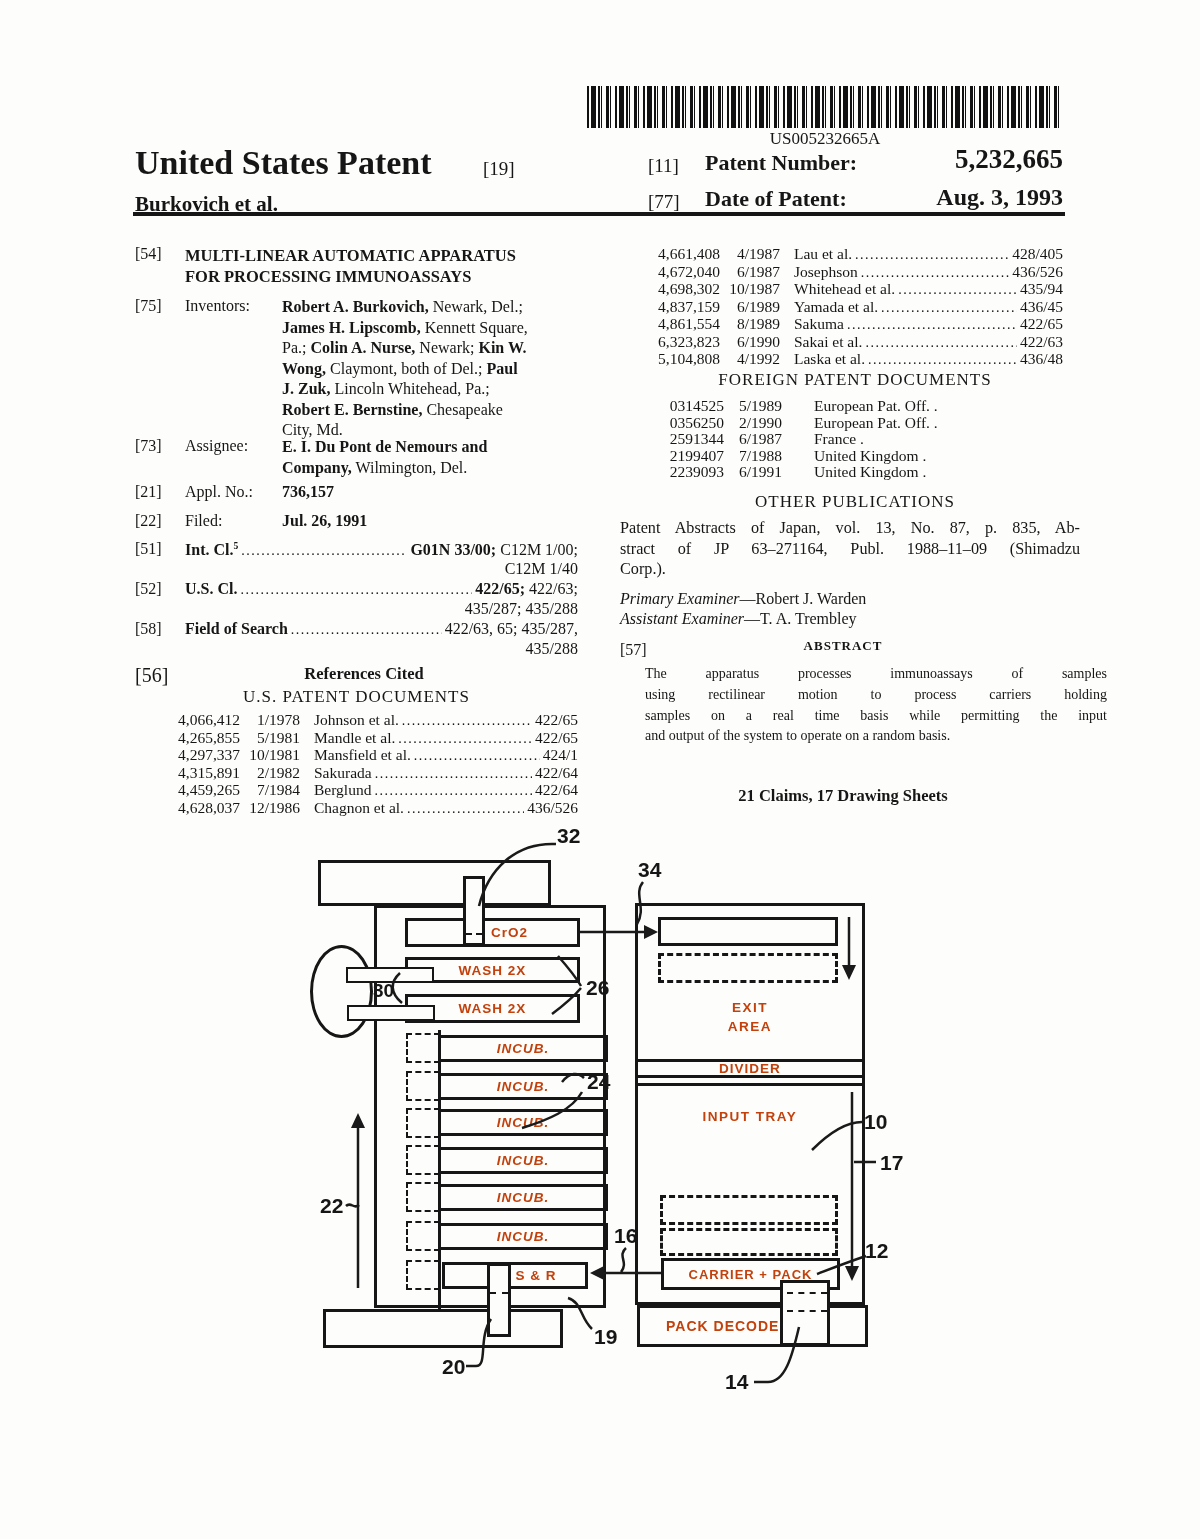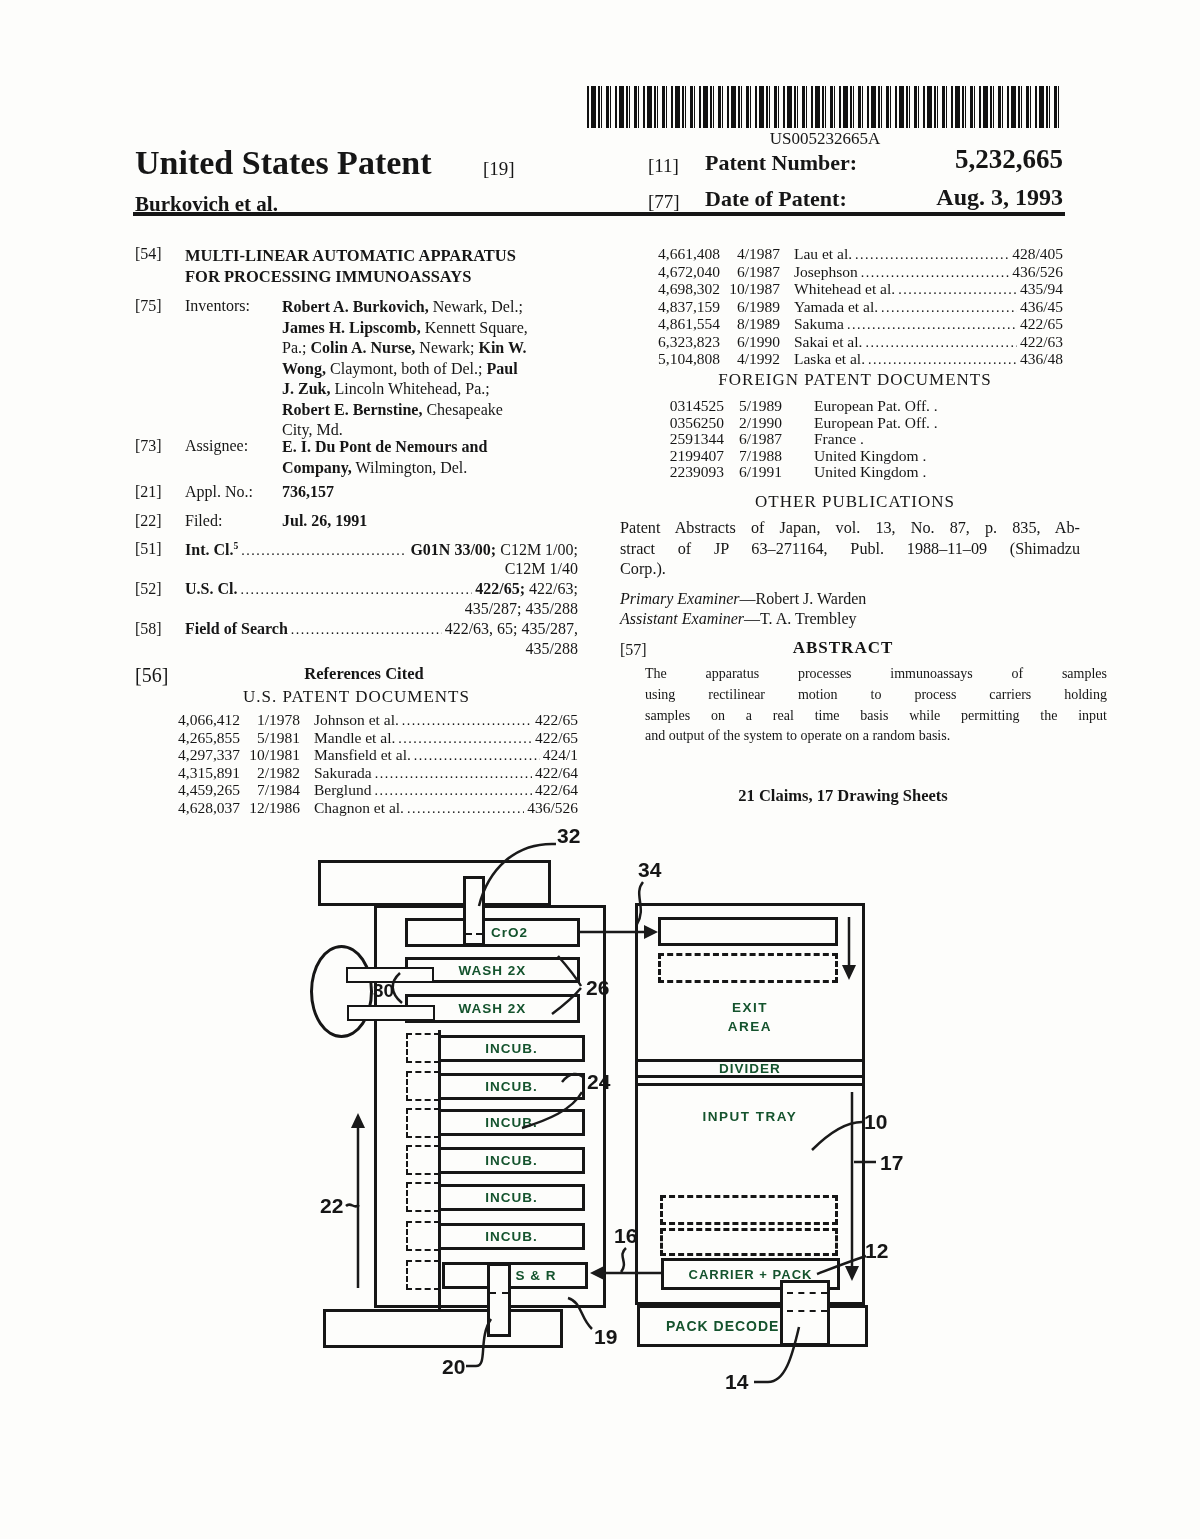--- a/index.html
+++ b/index.html
@@ -36,28 +36,28 @@
   .jline{width:462px;font-size:14px;text-align:justify;text-align-last:justify;line-height:20.8px;margin-left:25px;}
   .jline.last{text-align-last:left;}
   .jline2{width:460px;font-size:16.2px;text-align:justify;text-align-last:justify;line-height:20.5px;}
   .jline2.last{text-align-last:left;}
 
   
   #diagram{left:280px;top:820px;width:650px;height:615px;font-family:"Liberation Sans",sans-serif;}
   .dg-box{position:absolute;border:3px solid #161616;background:transparent;box-sizing:border-box;}
   .dg-solidbox{position:absolute;border:3px solid #161616;background:#fdfdfb;box-sizing:border-box;}
   .dg-dashbox{position:absolute;border:3px dashed #161616;background:transparent;box-sizing:border-box;}
-  .dg-label{font-size:13.5px;font-weight:bold;letter-spacing:1px;color:#14532d;
+  .dg-label{font-size:13.5px;font-weight:bold;letter-spacing:1px;color:#c2410c;
             display:flex;align-items:center;justify-content:center;}
   .refnum{position:absolute;font-size:21px;font-weight:bold;color:#161616;z-index:9;}
   .dbox{position:absolute;left:126px;width:34px;height:30px;border:2.5px dashed #161616;border-right:none;box-sizing:border-box;}
   .dbox:nth-of-type(1){top:213px}.dbox:nth-of-type(2){top:251px}.dbox:nth-of-type(3){top:288px}
   .dbox:nth-of-type(4){top:325px}.dbox:nth-of-type(5){top:362px}.dbox:nth-of-type(6){top:401px}
   .dbox:nth-of-type(7){top:440px}
-  .incub{position:absolute;left:158px;width:147px;height:27px;border:3px solid #161616;box-sizing:border-box;}
+  .incub{position:absolute;left:158px;width:170px;height:27px;border:3px solid #161616;box-sizing:border-box;font-style:italic;}
   .incub:nth-of-type(1){top:215px}.incub:nth-of-type(2){top:253px}.incub:nth-of-type(3){top:289px}
   .incub:nth-of-type(4){top:327px}.incub:nth-of-type(5){top:364px}.incub:nth-of-type(6){top:403px}
 </style>
 </head>
 <body>
 
 <div class="page">
 
   <div class="abs barcode" style="left:587px;top:86px;width:476px;height:42px;"></div>
   <div class="abs center" style="left:587px;top:129px;width:476px;font-size:17px;">US005232665A</div>
@@ -287,21 +287,21 @@
   <div class="abs" style="left:620px;top:518px;">
     <div class="jline2">Patent Abstracts of Japan, vol. 13, No. 87, p. 835, Ab-</div>
     <div class="jline2">stract of JP 63–271164, Publ. 1988–11–09 (Shimadzu</div>
     <div class="jline2 last">Corp.).</div>
   </div>
 
   <div class="abs nowrap" style="left:620px;top:590px;font-size:16px;"><span class="i">Primary Examiner</span><span>—Robert J. Warden</span></div>
   <div class="abs nowrap" style="left:620px;top:610px;font-size:16px;"><span class="i">Assistant Examiner</span><span>—T. A. Trembley</span></div>
 
   <div class="abs" style="left:620px;top:641px;font-size:16px;">[57]</div>
-  <div class="abs b center" style="left:620px;top:638px;width:446px;font-size:17px;letter-spacing:1px;">ABSTRACT</div>
+  <div class="abs b center" style="left:620px;top:638px;width:446px;font-size:13px;letter-spacing:1px;">ABSTRACT</div>
   <div class="abs" style="left:620px;top:664px;">
     <div class="jline">The apparatus processes immunoassays of samples</div>
     <div class="jline">using rectilinear motion to process carriers holding</div>
     <div class="jline">samples on a real time basis while permitting the input</div>
     <div class="jline last">and output of the system to operate on a random basis.</div>
   </div>
   <div class="abs b center nowrap" style="left:620px;top:786px;width:446px;font-size:16.5px;">21 Claims, 17 Drawing Sheets</div>
 
   <div class="abs" id="diagram">
 

